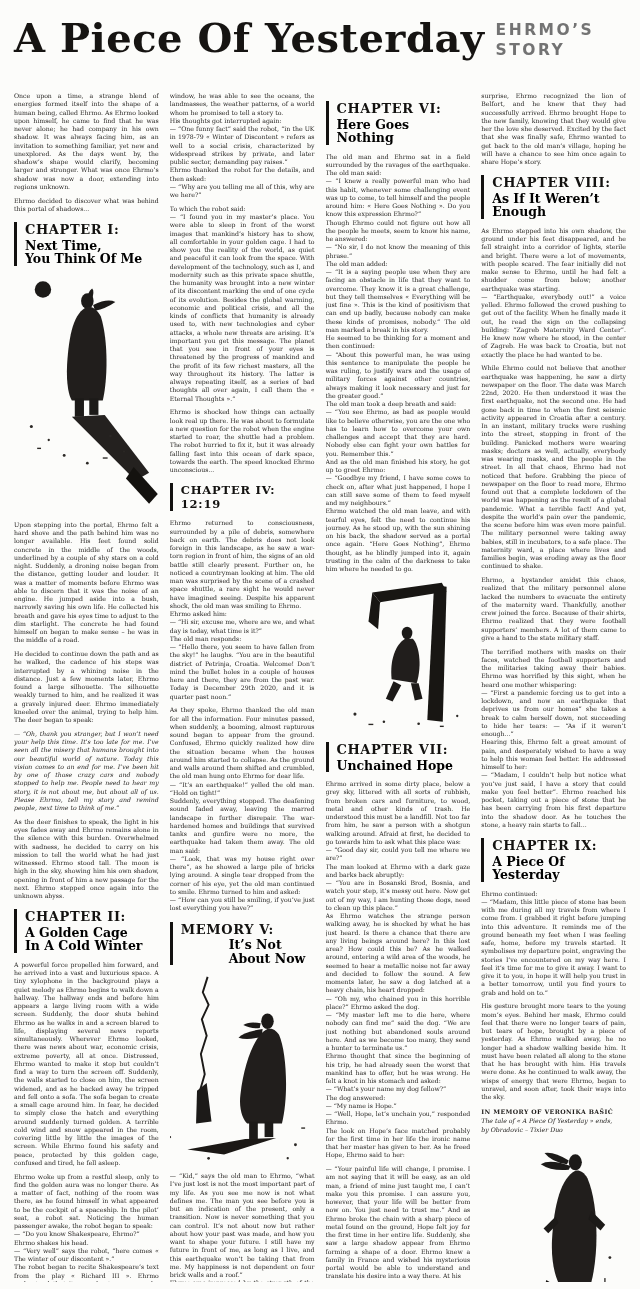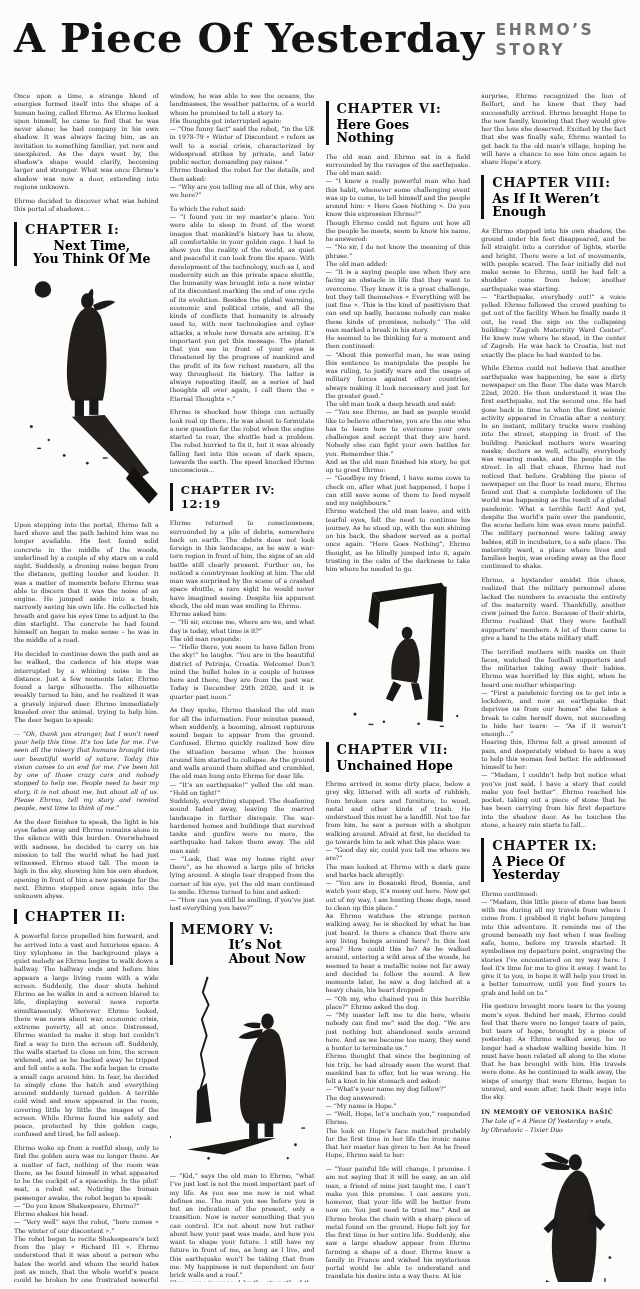--- a/index.html
+++ b/index.html
@@ -42,21 +42,21 @@
   <header class="masthead">
     <h1>A Piece Of Yesterday</h1>
     <div class="subtitle">EHRMO’S STORY</div>
   </header>
   <main class="cols">
     <section class="col">
         <p class="para">Once upon a time, a strange blend of energies formed itself into the shape of a human being, called Ehrmo. As Ehrmo looked upon himself, he came to find that he was never alone; he had company in his own shadow. It was always facing him, as an invitation to something familiar, yet new and unexplored. As the days went by, the shadow’s shape would clarify, becoming larger and stronger. What was once Ehrmo’s shadow was now a door, extending into regions unknown.</p>
         <p class="para">Ehrmo decided to discover what was behind this portal of shadows...</p>
         <div class="chapter">
           <span class="kicker">CHAPTER I:</span>
-          <span class="ctitle" style="white-space: pre-line; text-align: center;">Next Time,
+          <span class="ctitle" style="white-space: pre-line;">Next Time,
 You Think Of Me</span>
         </div>
         <figure class="ill">
   <svg viewBox="0 0 150 250" xmlns="http://www.w3.org/2000/svg">
     <circle cx="30" cy="16" r="8.5" fill="#1c1a18"></circle>
     <path d="M82,32 q15,-7 23,-3 q-10,7 -21,9 Z" fill="#1c1a18"></path>
     <path d="M80,30 q4,-13 1,-15 q-5,3 -6,15 Z" fill="#1c1a18"></path>
     <ellipse cx="76" cy="28" rx="6.5" ry="8" fill="#1c1a18"></ellipse>
     <path d="M76,34 C62,40 57,62 55,94 C54,114 57,127 60,131 L92,131 C97,110 98,70 90,44 C86,36 80,33 76,34 Z" fill="#211e1c"></path>
     <rect x="63" y="129" width="9.5" height="19" fill="#1c1a18"></rect>
@@ -74,20 +74,22 @@
               <rect x="92" y="190" width="5" height="1.4"></rect>
     </g>
   </svg>
 </figure>
         <p class="para">Upon stepping into the portal, Ehrmo felt a hard shove and the path behind him was no longer available. His feet found solid concrete in the middle of the woods, underlined by a couple of shy stars on a cold night. Suddenly, a droning noise began from the distance, getting louder and louder. It was a matter of moments before Ehrmo was able to discern that it was the noise of an engine. He jumped aside into a bush, narrowly saving his own life. He collected his breath and gave his eyes time to adjust to the dim starlight. The concrete he had found himself on began to make sense – he was in the middle of a road.</p>
         <p class="para">He decided to continue down the path and as he walked, the cadence of his steps was interrupted by a whining noise in the distance. Just a few moments later, Ehrmo found a large silhouette. The silhouette weakly turned to him, and he realized it was a gravely injured deer. Ehrmo immediately kneeled over the animal, trying to help him. The deer began to speak:</p>
         <p class="para italic">— “Oh, thank you stranger, but I won’t need your help this time. It’s too late for me. I’ve seen all the misery that humans brought into our beautiful world of nature. Today this vision comes to an end for me. I’ve been hit by one of those crazy cars and nobody stopped to help me. People need to hear my story, it is not about me, but about all of us. Please Ehrmo, tell my story and remind people, next time to think of me.”</p>
         <p class="para">As the deer finishes to speak, the light in his eyes fades away and Ehrmo remains alone in the silence with this burden. Overwhelmed with sadness, he decided to carry on his mission to tell the world what he had just witnessed. Ehrmo stood tall. The moon is high in the sky, showing him his own shadow, opening in front of him a new passage for the next. Ehrmo stepped once again into the unknown abyss.</p>
         <div class="chapter">
           <span class="kicker">CHAPTER II:</span>
+          <span class="ctitle" style="white-space: pre-line;">A Golden Cage
+In A Cold Winter</span>
         </div>
         <p class="para">A powerful force propelled him forward, and he arrived into a vast and luxurious space. A tiny xylophone in the background plays a quiet melody as Ehrmo begins to walk down a hallway. The hallway ends and before him appears a large living room with a wide screen. Suddenly, the door shuts behind Ehrmo as he walks in and a screen blared to life, displaying several news reports simultaneously. Wherever Ehrmo looked, there was news about war, economic crisis, extreme poverty, all at once. Distressed, Ehrmo wanted to make it stop but couldn’t find a way to turn the screen off. Suddenly, the walls started to close on him, the screen widened, and as he backed away he tripped and fell onto a sofa. The sofa began to create a small cage around him. In fear, he decided to simply close the hatch and everything around suddenly turned golden. A terrible cold wind and snow appeared in the room, covering little by little the images of the screen. While Ehrmo found his safety and peace, protected by this golden cage, confused and tired, he fell asleep.</p>
         <p class="para">Ehrmo woke up from a restful sleep, only to find the golden aura was no longer there. As a matter of fact, nothing of the room was there, as he found himself in what appeared to be the cockpit of a spaceship. In the pilot’ seat, a robot sat. Noticing the human passenger awake, the robot began to speak:
 — “Do you know Shakespeare, Ehrmo?”
 Ehrmo shakes his head.
 — “Very well” says the robot, “here comes « The winter of our discontent ».”
 The robot began to recite Shakespeare’s text from the play « Richard III ». Ehrmo understood that it was about a person who hates the world and whom the world hates just as much, that the whole world’s peace could be broken by one frustrated powerful man, rejected because of his appearance. The robot finished the text, but Ehrmo was distracted, mesmerized by the view from space. From the</p>
       </section>
     <section class="col">
         <p class="para">window, he was able to see the oceans, the landmasses, the weather patterns, of a world whom he promised to tell a story to.

